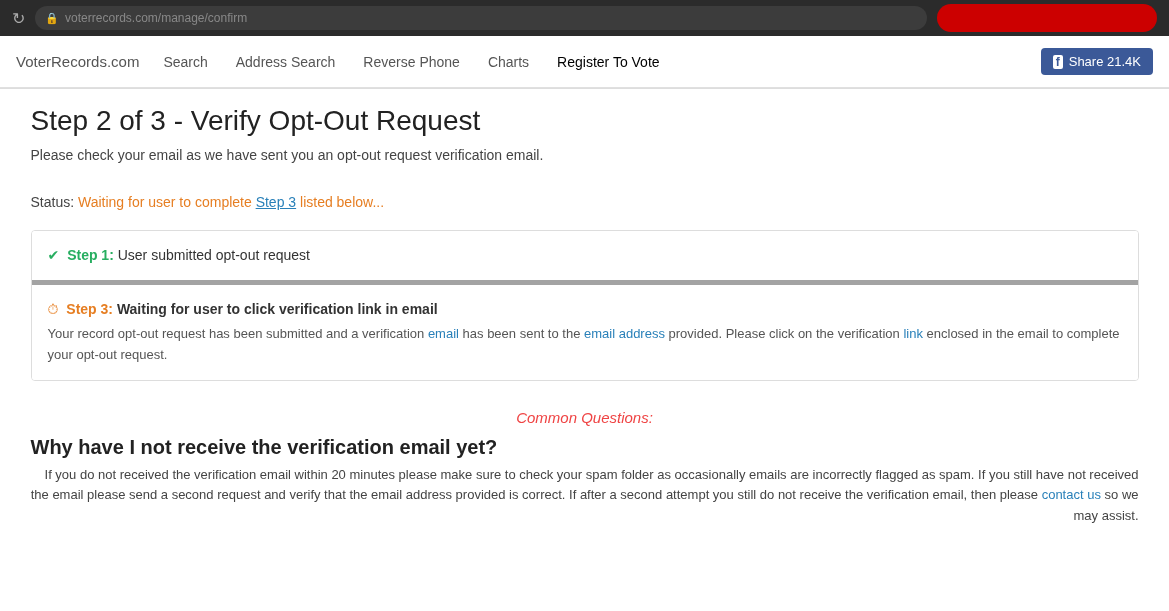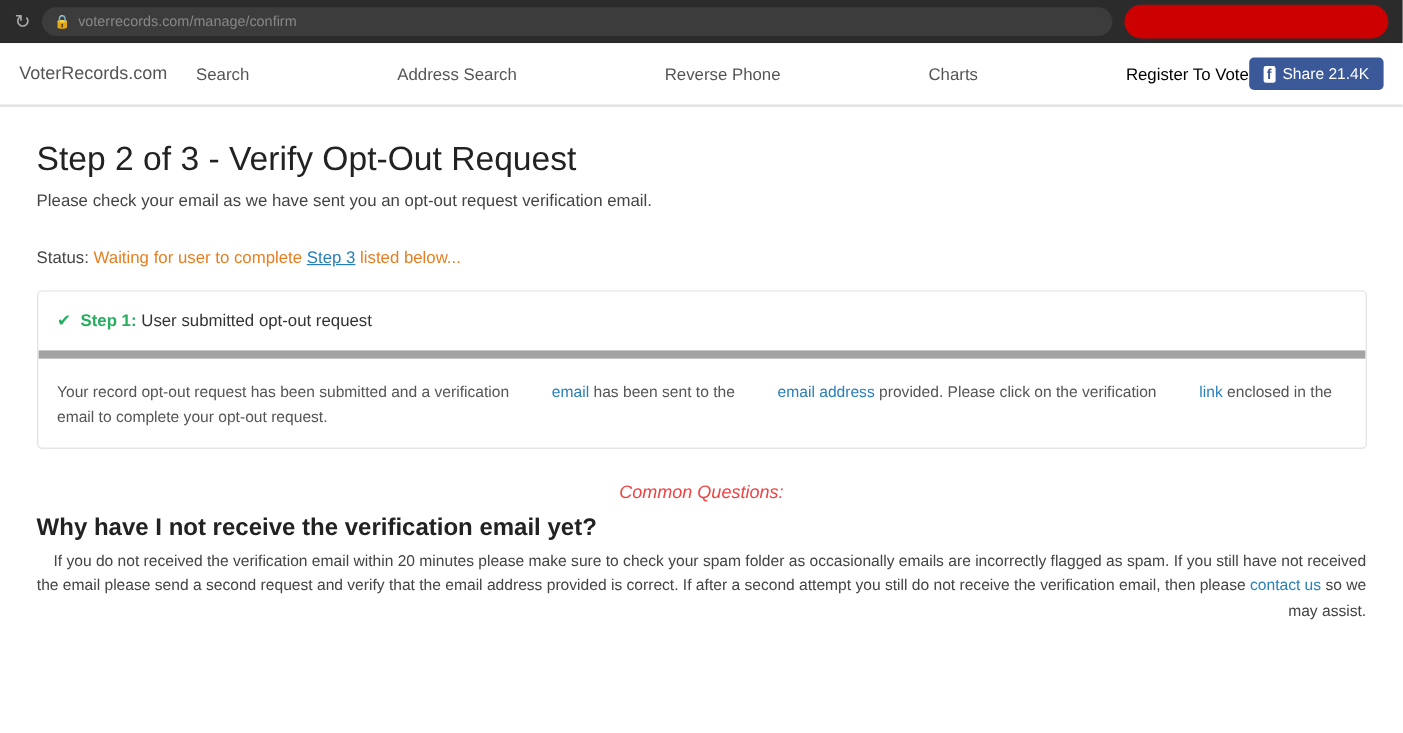--- a/index.html
+++ b/index.html
@@ -65,21 +65,20 @@
       font-size: 15px;
       color: #555;
       font-weight: normal;
       margin-right: 24px;
     }
     .navbar-links {
       display: flex;
       align-items: center;
       gap: 28px;
       flex: 1;
-      justify-content: space-between;
     }
     .navbar-link {
       color: #555;
       text-decoration: none;
       font-size: 14px;
     }
     .navbar-link-active {
       color: #000000;
       text-decoration: none;
       font-size: 14px;
@@ -112,21 +111,21 @@
     
     .nav-divider {
       height: 1px;
       background: #ddd;
     }
 
     
     .main-content {
       max-width: 1140px;
       margin: 0 auto;
-      padding: 28px 16px;
+      padding: 16px 16px;
     }
 
     .page-title {
       font-size: 28px;
       font-weight: normal;
       color: #222;
       margin-bottom: 10px;
     }
 
     .page-subtitle {
@@ -150,21 +149,21 @@
 
     
     .steps-container {
       border: 1px solid #ddd;
       border-radius: 4px;
       overflow: hidden;
       margin-bottom: 28px;
     }
     .step-row {
       padding: 14px 16px;
-      border-bottom: 7px solid #a3a3a3;
+      border-bottom: 5px solid #a3a3a3;
       font-size: 14px;
       line-height: 1.5;
     }
     .step-row:last-child { border-bottom: none; }
     .step-row.step-pending {
       background: #fff;
     }
     .step-row.step-warning {
       background: #fff;
     }
@@ -186,21 +185,20 @@
 
     .step3-body {
       color: #555;
       font-size: 13px;
       margin-top: 4px;
       line-height: 1.6;
     }
     .step3-body a {
       color: #2980b9;
       text-decoration: none;
-      margin-left: 32px;
     }
 
     
     .common-questions {
       margin-top: 8px;
     }
     .common-questions-title {
       font-size: 15px;
       color: #ef4444;
       font-style: italic;
@@ -272,20 +270,25 @@
   <div class="steps-container">
 
     <div class="step-row step-pending">
       <span class="check-icon">✔</span>
       <span class="step-label done">Step 1:</span>
       <span>User submitted opt-out request</span>
     </div>
 
 
     <div class="step-row step-warning">
+      <div>
+        <span class="clock-icon">⏱</span>
+        <span class="step-label pending">Step 3:</span>
+        <strong>Waiting for user to click verification link in email</strong>
+      </div>
       <div class="step3-body">
         <span>Your record opt-out request has been submitted and a verification <a href="#">email</a> has been sent to the <a href="#">email address</a> provided. Please click on the verification <a href="#">link</a> enclosed in the email to complete your opt-out request.</span>
       </div>
     </div>
 
   </div>
 
   <div class="common-questions">
     <div class="common-questions-title">Common Questions:</div>
     <div class="question-title">Why have I not receive the verification email yet?</div>

